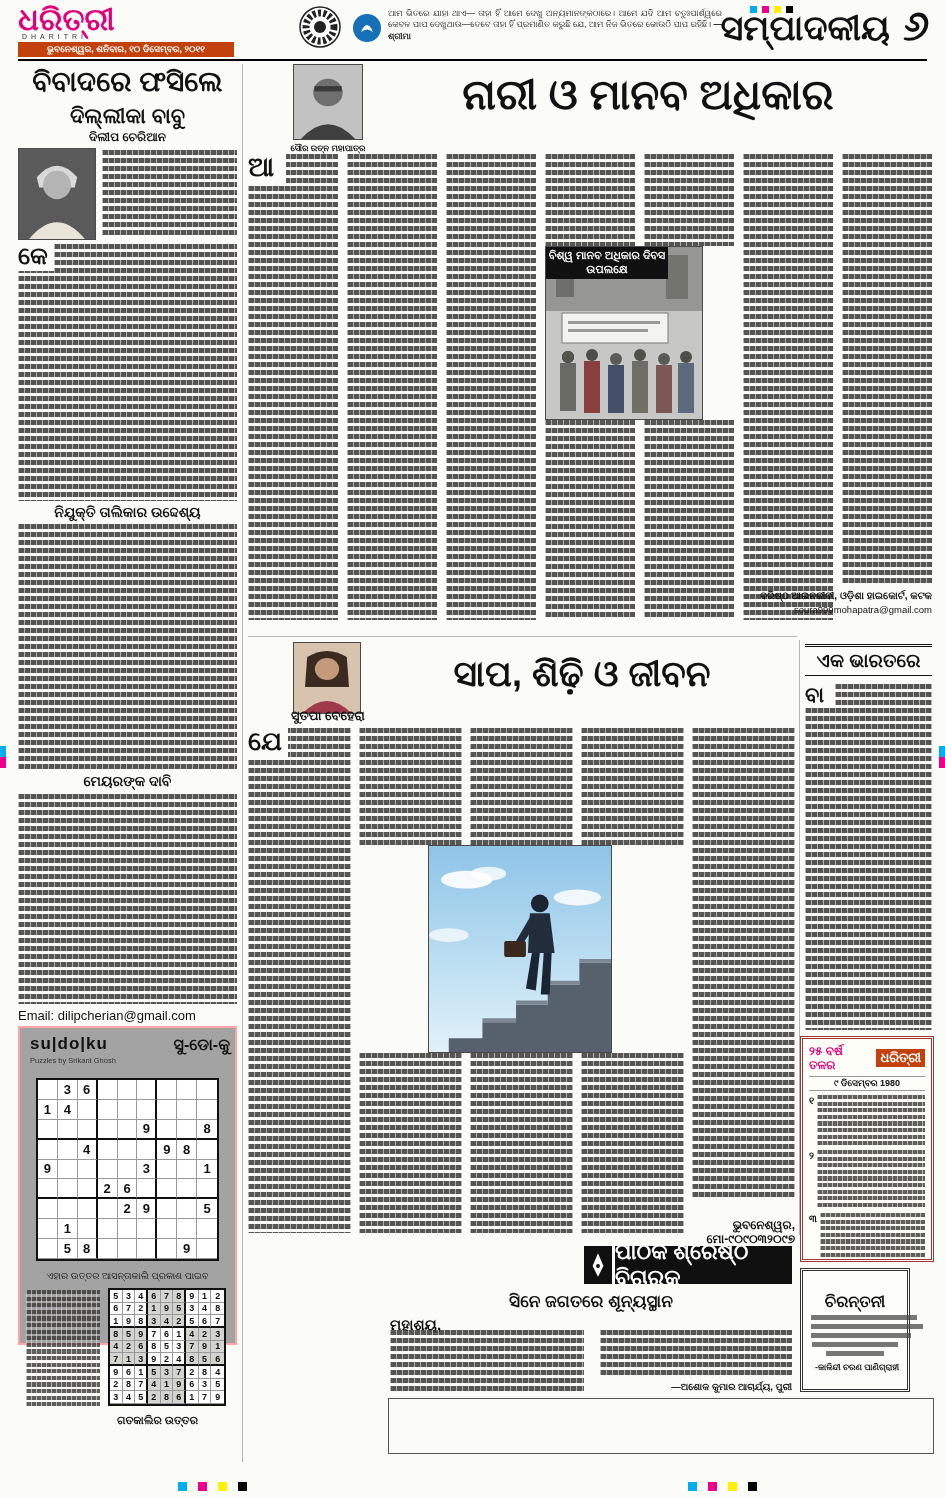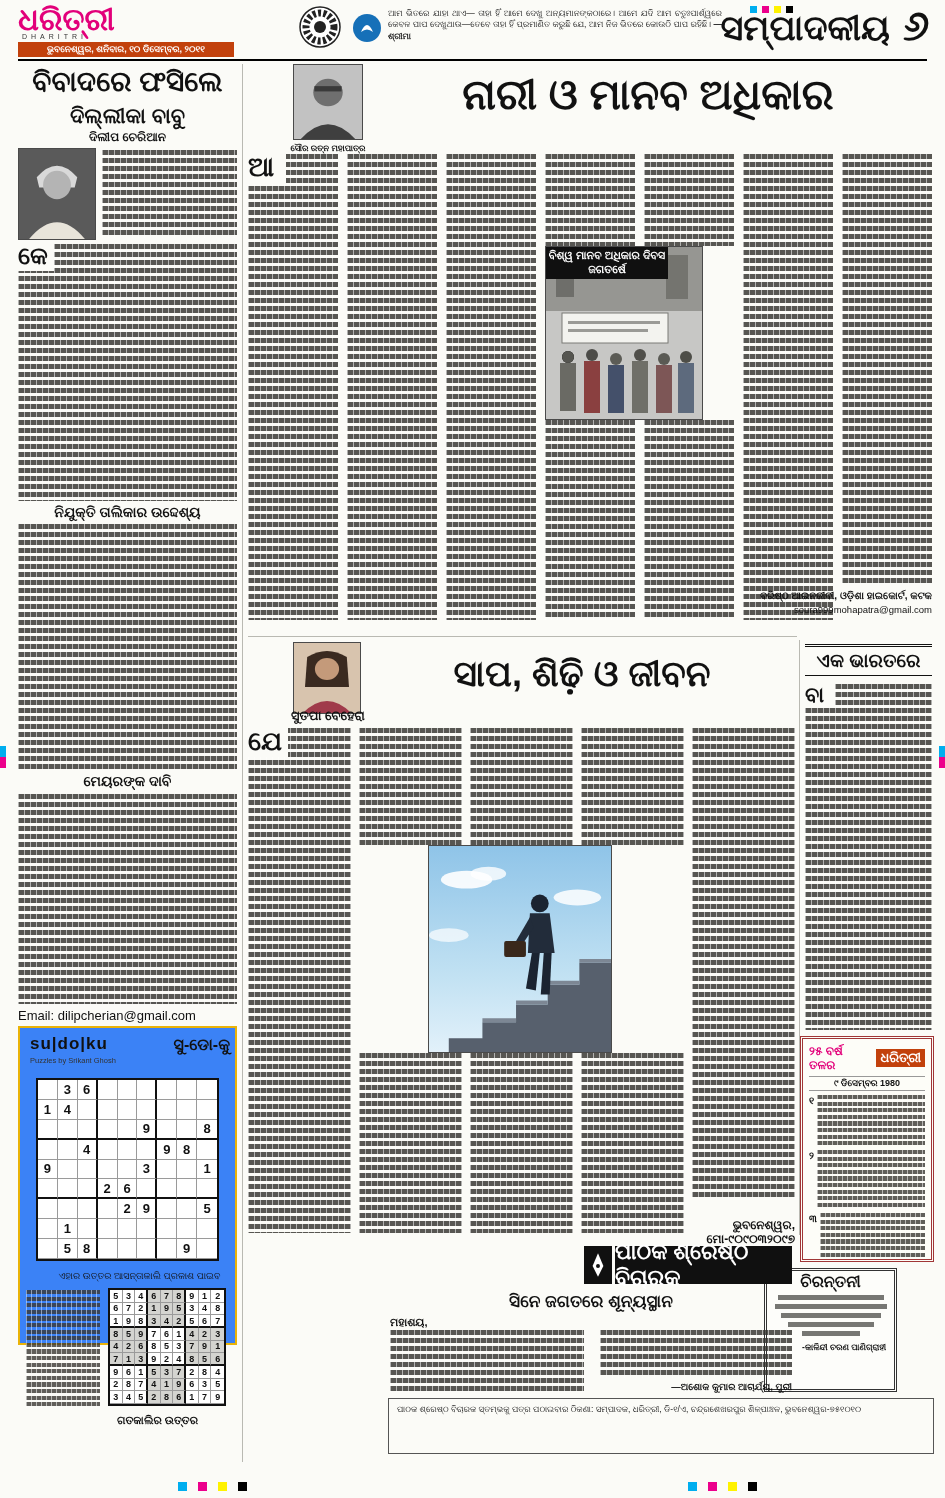--- a/index.html
+++ b/index.html
@@ -80,21 +80,21 @@
 <div class="a sim" style="left:102px;top:150px;width:135px;height:88px"></div>
 
 <div class="dropcap" style="left:18px;top:244px;width:36px;height:27px;font-size:24px">କେ</div>
 <div class="a sim" style="left:18px;top:244px;width:219px;height:257px"></div>
 <div class="a b c" style="left:18px;top:504px;width:219px;font-size:14px">ନିଯୁକ୍ତି ତାଲିକାର ଉଦ୍ଦେଶ୍ୟ</div>
 <div class="a sim" style="left:18px;top:524px;width:219px;height:246px"></div>
 <div class="a b c" style="left:18px;top:773px;width:219px;font-size:14px">ମେୟରଙ୍କ ଦାବି</div>
 <div class="a sim" style="left:18px;top:794px;width:219px;height:210px"></div>
 <div class="a" style="left:18px;top:1008px;width:219px;font-size:13px">Email: dilipcherian@gmail.com</div>
 
-<div class="a" style="left:18px;top:1026px;width:219px;height:319px;border:2px solid #eab308;background:#3b82f6">
+<div class="a" style="left:18px;top:1026px;width:219px;height:319px;border:2px solid #fca5a5;background:#a3a3a3">
   <div class="a b" style="left:10px;top:6px;font-size:17px;letter-spacing:1px">su|do|ku</div>
   <div class="a" style="left:10px;top:28px;font-size:7.5px;color:#333">Puzzles by Srikant Ghosh</div>
   <div class="a b r" style="left:110px;top:8px;width:100px;font-size:16px">ସୁ-ଡୋ-କୁ</div>
   <div class="a su-grid" style="left:16px;top:50px;width:183px;height:183px;font-size:13px">
       <div class="su-cell"></div>
       <div class="su-cell">3</div>
       <div class="su-cell br">6</div>
       <div class="su-cell"></div>
       <div class="su-cell"></div>
       <div class="su-cell br"></div>
@@ -167,21 +167,21 @@
       <div class="su-cell"></div>
       <div class="su-cell">5</div>
       <div class="su-cell br">8</div>
       <div class="su-cell"></div>
       <div class="su-cell"></div>
       <div class="su-cell br"></div>
       <div class="su-cell"></div>
       <div class="su-cell">9</div>
       <div class="su-cell"></div>
     </div>
-  <div class="a c" style="left:16px;top:242px;width:207px;font-size:9.5px">ଏହାର ଉତ୍ତର ଆସନ୍ତାକାଲି ପ୍ରକାଶ ପାଇବ</div>
+  <div class="a c" style="left:4px;top:242px;width:207px;font-size:9.5px">ଏହାର ଉତ୍ତର ଆସନ୍ତାକାଲି ପ୍ରକାଶ ପାଇବ</div>
   <div class="a sim-s" style="left:6px;top:262px;width:74px;height:118px"></div>
   <div class="a su-grid" style="left:88px;top:260px;width:118px;height:118px;font-size:9px">
       <div class="su-cell">5</div>
       <div class="su-cell">3</div>
       <div class="su-cell br">4</div>
       <div class="su-cell sh">6</div>
       <div class="su-cell sh">7</div>
       <div class="su-cell br sh">8</div>
       <div class="su-cell">9</div>
       <div class="su-cell">1</div>
@@ -302,21 +302,21 @@
     <rect x="38" y="114" width="16" height="52" fill="#8a4040"></rect>
     <circle cx="70" cy="112" r="6" fill="#5c5c56"></circle>
     <rect x="62" y="118" width="16" height="48" fill="#44506a"></rect>
     <circle cx="94" cy="108" r="6" fill="#504f4a"></circle>
     <rect x="86" y="114" width="16" height="52" fill="#6f6f68"></rect>
     <circle cx="118" cy="112" r="6" fill="#5a5a54"></circle>
     <rect x="110" y="118" width="16" height="48" fill="#7d5656"></rect>
     <circle cx="140" cy="110" r="6" fill="#4e4e48"></circle>
     <rect x="132" y="116" width="16" height="50" fill="#5d6a7d"></rect>
   </svg>
-  <div class="a banner b c" style="left:0;top:0;width:122px;height:32px;font-size:11px;line-height:1.25;padding:2px">ବିଶ୍ୱ ମାନବ ଅଧିକାର ଦିବସ ଜଗତର୍ଷେ</div>
+  <div class="a banner b c" style="left:0;top:0;width:122px;height:32px;font-size:11px;line-height:1.25;padding:2px">ବିଶ୍ୱ ମାନବ ଅଧିକାର ଦିବସ ଉପଲକ୍ଷେ</div>
 </div>
 
 <div class="a b r" style="left:758px;top:590px;width:174px;font-size:10px">ବରିଷ୍ଠ ଆଇନଜୀବୀ, ଓଡ଼ିଶା ହାଇକୋର୍ଟ, କଟକ</div>
 <div class="a r" style="left:758px;top:604px;width:174px;font-size:9.5px">soura999mohapatra@gmail.com</div>
 
 <div class="a rule-thin" style="left:248px;top:636px;width:549px;height:1px"></div>
 
 <div class="a photo" style="left:293px;top:642px;width:68px;height:72px">
   <svg width="66" height="70" viewBox="0 0 60 70" preserveAspectRatio="none">
     <rect width="60" height="70" fill="#d8c4ae"></rect>
@@ -378,46 +378,45 @@
   <div style="display:flex;gap:3px;margin-top:5px">
     <span class="b" style="font-size:10px">୨</span>
     <span class="sim-s" style="flex:1;height:58px;display:block"></span>
   </div>
   <div style="display:flex;gap:3px;margin-top:5px">
     <span class="b" style="font-size:10px">୩</span>
     <span class="sim-s" style="flex:1;height:44px;display:block"></span>
   </div>
 </div>
 
-<div class="a box-double" style="left:764px;top:1268px;width:133px;height:124px;padding:2px 8px">
+<div class="a box-double" style="left:800px;top:1268px;width:110px;height:124px;padding:22px 8px">
   <div class="b c" style="font-size:16px">ଚିରନ୍ତନୀ</div>
   <div class="sim-line" style="width:106px"></div>
   <div class="sim-line" style="width:112px"></div>
   <div class="sim-line" style="width:100px"></div>
   <div class="sim-line" style="width:86px"></div>
   <div class="sim-line" style="width:58px"></div>
   <div class="b r" style="font-size:8.5px;margin-top:6px">-କାଳିନ୍ଦୀ ଚରଣ ପାଣିଗ୍ରାହୀ</div>
 </div>
 
 <div class="a banner" style="left:584px;top:1246px;width:28px;height:38px">
   <svg width="18" height="26" viewBox="0 0 20 28">
     <path d="M10 1 L16 15 L10 27 L4 15 Z" fill="#ffffff"></path>
     <circle cx="10" cy="15" r="2.2" fill="#101010"></circle>
   </svg>
 </div>
 <div class="a banner b" style="left:615px;top:1246px;width:177px;height:38px;font-size:22px">ପାଠକ ଶ୍ରେଷ୍ଠ ବିଚାରକ</div>
 
 <div class="a b c" style="left:390px;top:1292px;width:402px;font-size:17px">ସିନେ ଜଗତରେ ଶୂନ୍ୟସ୍ଥାନ</div>
-<div class="a b" style="left:390px;top:1316px;font-size:11px">ମହାଶୟ,</div>
+<div class="a b" style="left:390px;top:1316px;font-size:15px">ମହାଶୟ,</div>
 <div class="a sim" style="left:390px;top:1330px;width:194px;height:62px"></div>
 <div class="a sim" style="left:600px;top:1330px;width:192px;height:48px"></div>
 <div class="a b r" style="left:600px;top:1381px;width:192px;font-size:9.5px">—ଅଶୋକ କୁମାର ଆଚାର୍ଯ୍ୟ, ପୁରୀ</div>
 
 <div class="a" style="left:388px;top:1398px;width:546px;height:56px;border:1px solid #555;padding:4px 8px;font-size:8.5px;line-height:1.5;color:#222">
-  <div>ପାଠକ ଶ୍ରେଷ୍ଠ ବିଚାରକ ସ୍ତମ୍ଭକୁ ପତ୍ର ପଠାଇବାର ଠିକଣା: ସମ୍ପାଦକ, ଧରିତ୍ରୀ, ଡି-୧/ଏ, ଚନ୍ଦ୍ରଶେଖରପୁର ଶିଳ୍ପାଞ୍ଚଳ, ଭୁବନେଶ୍ୱର-୭୫୧୦୧୦</div>
 </div>
 
 <div class="mark" style="left:750px;top:6px;width:7px;height:7px;background:#00aeef"></div>
 <div class="mark" style="left:762px;top:6px;width:7px;height:7px;background:#ec008c"></div>
 <div class="mark" style="left:774px;top:6px;width:7px;height:7px;background:#fff200"></div>
 <div class="mark" style="left:786px;top:6px;width:7px;height:7px;background:#000"></div>
 
 <div class="mark" style="left:178px;top:1482px;width:9px;height:9px;background:#00aeef"></div>
 <div class="mark" style="left:198px;top:1482px;width:9px;height:9px;background:#ec008c"></div>
 <div class="mark" style="left:218px;top:1482px;width:9px;height:9px;background:#fff200"></div>

